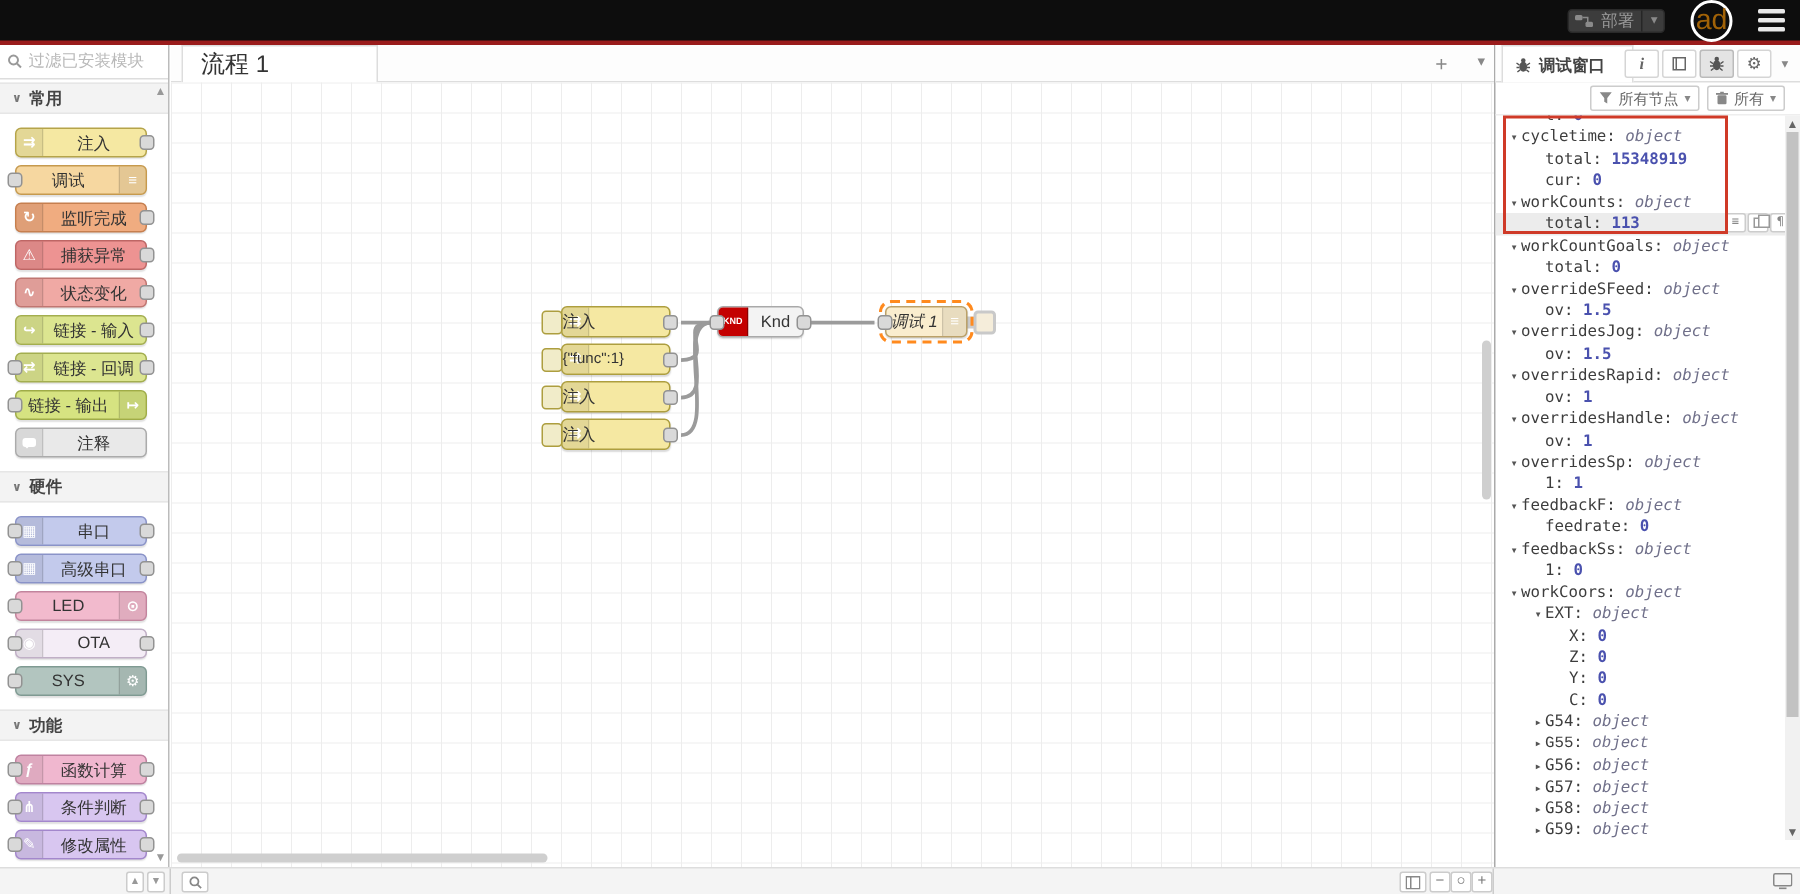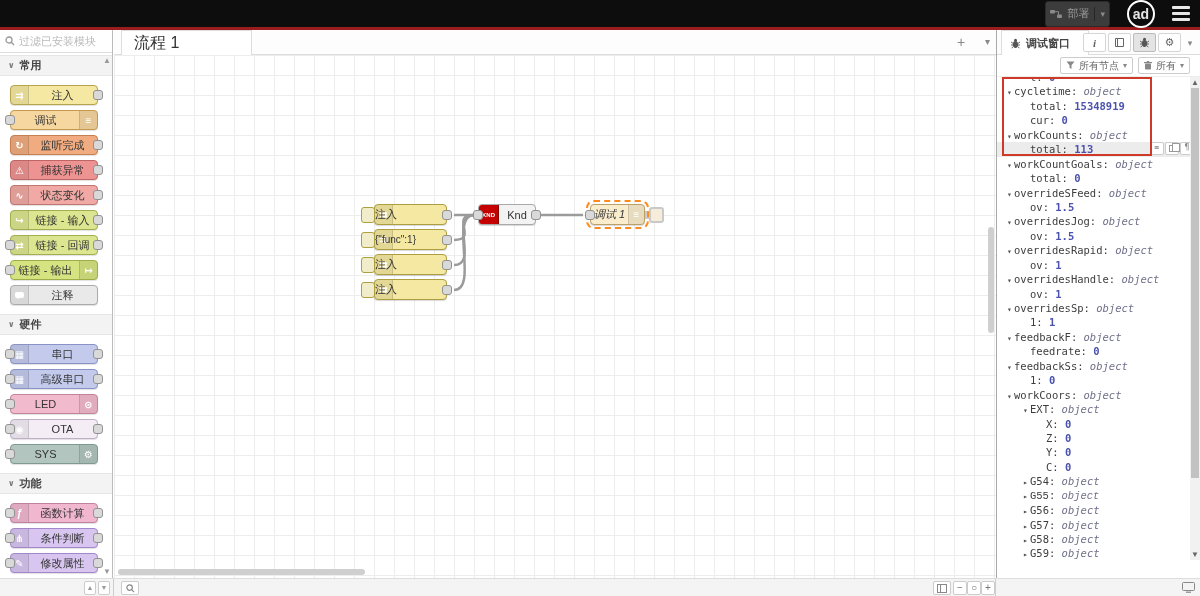--- a/index.html
+++ b/index.html
@@ -4,26 +4,26 @@
 <style>
   * { margin:0; padding:0; box-sizing:border-box; }
   html,body { width:1200px; height:596px; overflow:hidden; background:#fff;
     font-family:"Liberation Sans","DejaVu Sans",sans-serif; }
   #app { position:relative; width:1200px; height:596px; }
 
   
   .topbar { position:absolute; left:0; top:0; width:1200px; height:30px;
     background:#0d0d0d; border-bottom:3px solid #9a1c1c; }
   .topbar-right { position:absolute; right:10px; top:0; height:27px; display:flex; align-items:center; gap:17px; }
-  .deploy-btn { display:flex; align-items:center; height:26px; background:#3c3c3c; border:1px solid #2a2a2a;
+  .deploy-btn { display:flex; align-items:center; height:16px; background:#3c3c3c; border:1px solid #2a2a2a;
     border-radius:3px; color:#9a9a9a; font-size:11px; padding:0 4px; gap:5px; cursor:pointer;margin-left:40px; }
   .deploy-btn .sep { width:1px; height:14px; background:#262626; }
   .deploy-caret { color:#8a8a8a; font-size:9px; }
   .logo-circle { width:28px; height:28px; border:2px solid #fff; border-radius:50%;
-    color:#e5e5e5; font-weight:bold; font-size:14px; display:flex; align-items:center; justify-content:center; }
+    color:#a16207; font-weight:normal; font-size:19px; display:flex; align-items:center; justify-content:center; }
   .hamburger { display:flex; flex-direction:column; gap:3px; cursor:pointer; }
   .hamburger span { display:block; width:18px; height:3px; background:#e8e8e8; border-radius:1px; }
 
   
   .palette { position:absolute; left:0; top:30px; width:113px; height:548px;
     background:#fff; border-right:1px solid #bbb; overflow:hidden; }
   .pal-search { height:23px; border-bottom:1px solid #ddd; display:flex; align-items:center; padding:0 5px; gap:4px; }
   .pal-search input { border:none; outline:none; width:88px; font-size:11px; color:#555;
     font-family:"Liberation Sans","DejaVu Sans",sans-serif; }
   .pal-search input::placeholder { color:#b9b9b9; }

